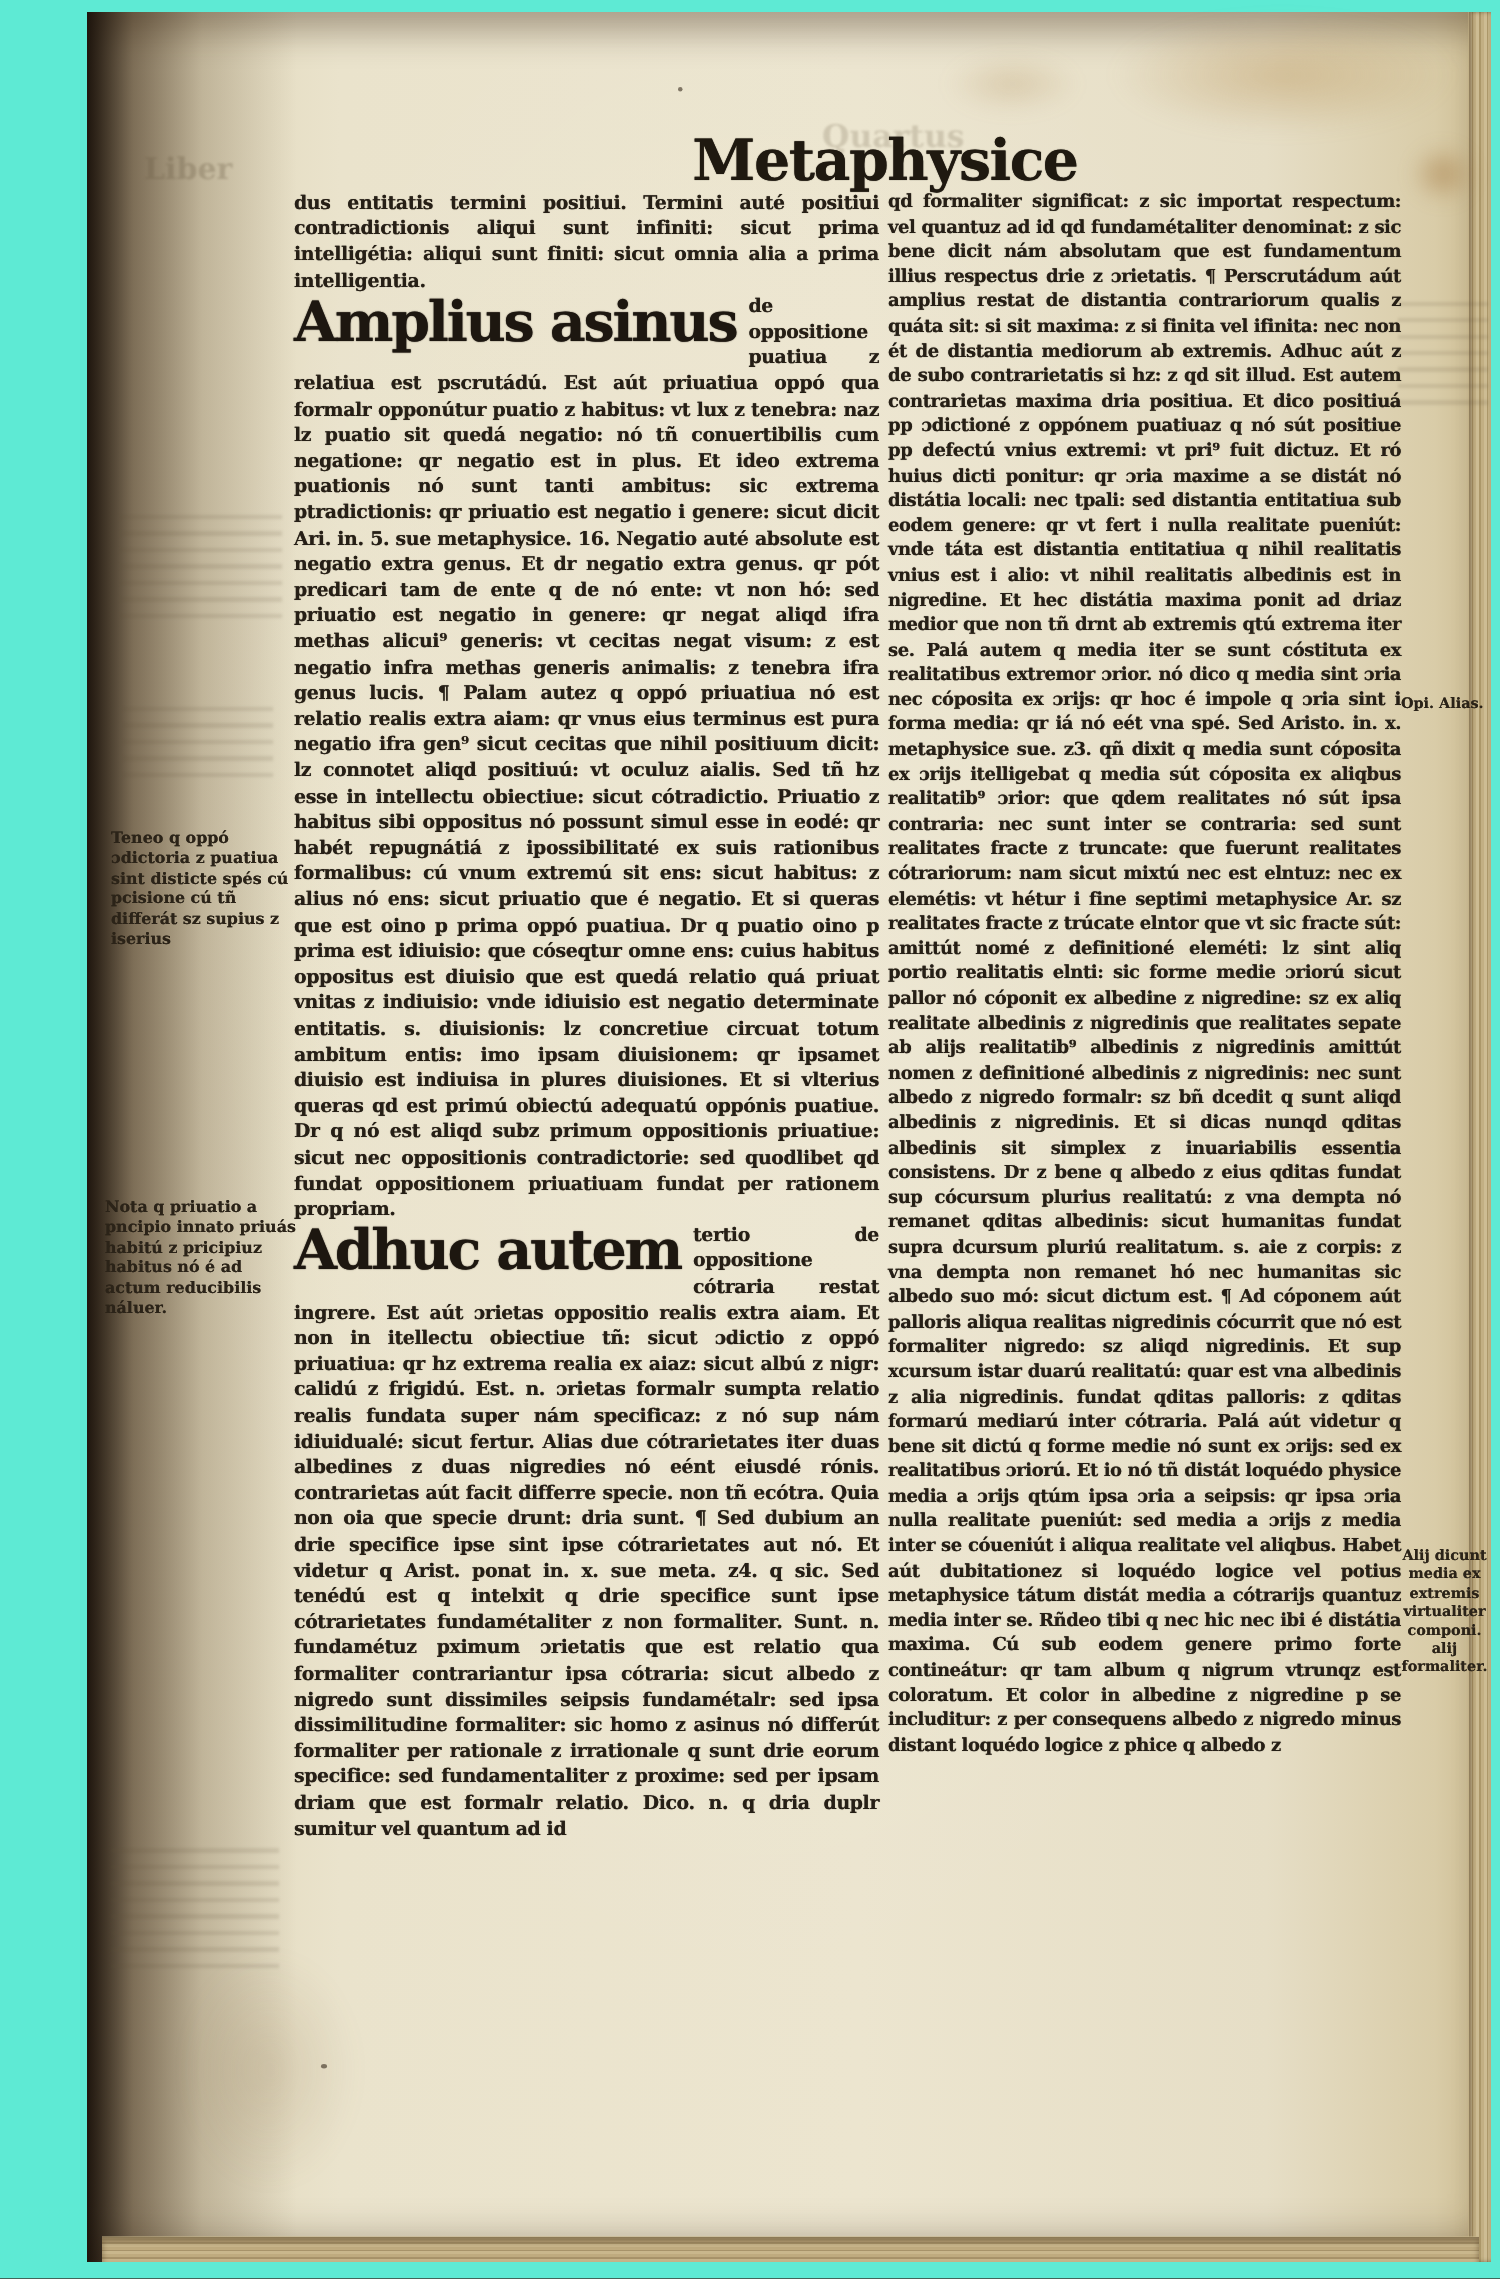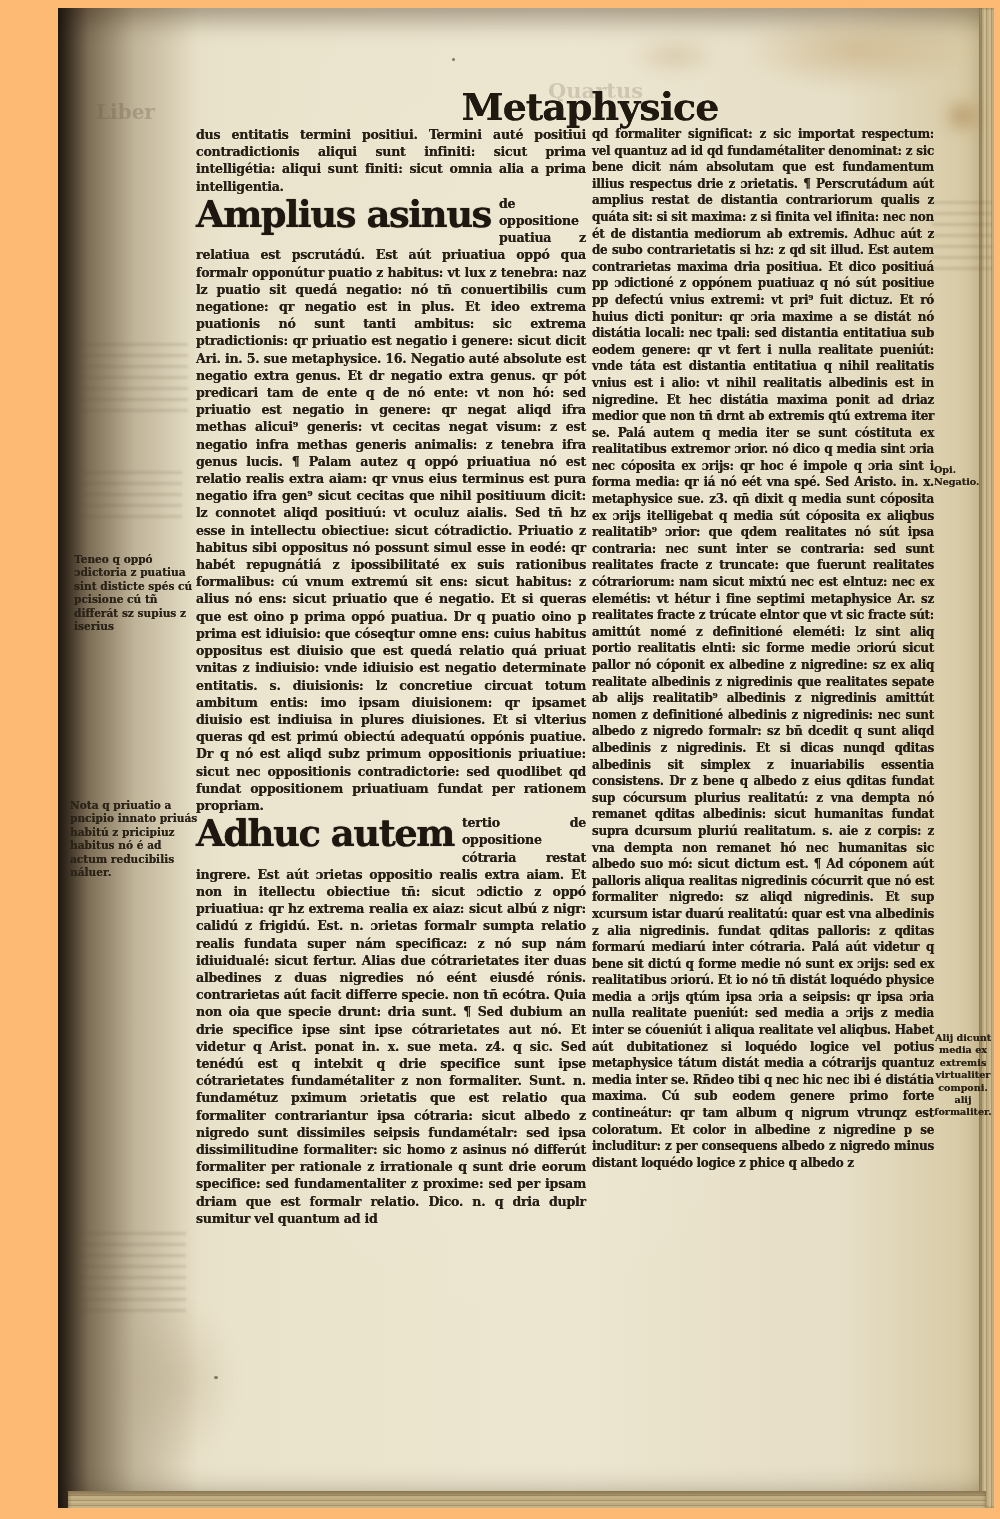--- a/index.html
+++ b/index.html
@@ -1,17 +1,17 @@
 <!DOCTYPE html>
 <html><head>
 <meta charset="utf-8">
 <style>
   html,body{margin:0;padding:0;background:#000;}
   #shot{position:relative;width:1000px;height:1519px;overflow:hidden;
-        font-family:"DejaVu Serif", serif;background:#fdba74;}
+        font-family:"DejaVu Serif", serif;background:#5eead4;}
   .page{position:absolute;left:58px;top:8px;width:936px;height:1500px;
         background:
           radial-gradient(ellipse at 48% 42%, rgba(255,255,255,.10), rgba(0,0,0,0) 60%),
           linear-gradient(90deg,#cdbd9a 0,#e2d9bd 8%,#eae3cc 18%,#ece5cf 55%,#e6dec6 84%,#d9cca8 96%,#c9b88d 100%),
           #e8e1c9;
         box-shadow:inset 0 14px 22px rgba(60,40,20,.35), inset 0 -16px 24px rgba(60,40,20,.35);
         overflow:hidden;}
   .gutter{position:absolute;left:0;top:0;bottom:0;width:140px;
         background:linear-gradient(90deg,rgba(20,12,6,.92) 0,rgba(53,36,20,.55) 22%,rgba(90,70,45,.25) 55%,rgba(0,0,0,0) 100%);}
   .edge-right{position:absolute;right:0;top:0;bottom:0;width:15px;
@@ -95,16 +95,16 @@
       <p class="para">tertio de oppositione cótraria restat ingrere. Est aút ɔrietas oppositio realis extra aiam. Et non in itellectu obiectiue tñ: sicut ɔdictio z oppó priuatiua: qr hz extrema realia ex aiaz: sicut albú z nigr: calidú z frigidú. Est. n. ɔrietas formalr sumpta relatio realis fundata super nám specificaz: z nó sup nám idiuidualé: sicut fertur. Alias due cótrarietates iter duas albedines z duas nigredies nó eént eiusdé rónis. contrarietas aút facit differre specie. non tñ ecótra. Quia non oia que specie drunt: dria sunt. ¶ Sed dubium an drie specifice ipse sint ipse cótrarietates aut nó. Et videtur q Arist. ponat in. x. sue meta. z4. q sic. Sed tenédú est q intelxit q drie specifice sunt ipse cótrarietates fundamétaliter z non formaliter. Sunt. n. fundamétuz pximum ɔrietatis que est relatio qua formaliter contrariantur ipsa cótraria: sicut albedo z nigredo sunt dissimiles seipsis fundamétalr: sed ipsa dissimilitudine formaliter: sic homo z asinus nó differút formaliter per rationale z irrationale q sunt drie eorum specifice: sed fundamentaliter z proxime: sed per ipsam driam que est formalr relatio. Dico. n. q dria duplr sumitur vel quantum ad id</p>
     </div>
   </div>
 
   <div class="col rightcol ink">
     <p class="para">qd formaliter significat: z sic importat respectum: vel quantuz ad id qd fundamétaliter denominat: z sic bene dicit nám absolutam que est fundamentum illius respectus drie z ɔrietatis. ¶ Perscrutádum aút amplius restat de distantia contrariorum qualis z quáta sit: si sit maxima: z si finita vel ifinita: nec non ét de distantia mediorum ab extremis. Adhuc aút z de subo contrarietatis si hz: z qd sit illud. Est autem contrarietas maxima dria positiua. Et dico positiuá pp ɔdictioné z oppónem puatiuaz q nó sút positiue pp defectú vnius extremi: vt pri⁹ fuit dictuz. Et ró huius dicti ponitur: qr ɔria maxime a se distát nó distátia locali: nec tpali: sed distantia entitatiua sub eodem genere: qr vt fert i nulla realitate pueniút: vnde táta est distantia entitatiua q nihil realitatis vnius est i alio: vt nihil realitatis albedinis est in nigredine. Et hec distátia maxima ponit ad driaz medior que non tñ drnt ab extremis qtú extrema iter se. Palá autem q media iter se sunt cóstituta ex realitatibus extremor ɔrior. nó dico q media sint ɔria nec cóposita ex ɔrijs: qr hoc é impole q ɔria sint i forma media: qr iá nó eét vna spé. Sed Aristo. in. x. metaphysice sue. z3. qñ dixit q media sunt cóposita ex ɔrijs itelligebat q media sút cóposita ex aliqbus realitatib⁹ ɔrior: que qdem realitates nó sút ipsa contraria: nec sunt inter se contraria: sed sunt realitates fracte z truncate: que fuerunt realitates cótrariorum: nam sicut mixtú nec est elntuz: nec ex elemétis: vt hétur i fine septimi metaphysice Ar. sz realitates fracte z trúcate elntor que vt sic fracte sút: amittút nomé z definitioné eleméti: lz sint aliq portio realitatis elnti: sic forme medie ɔriorú sicut pallor nó cóponit ex albedine z nigredine: sz ex aliq realitate albedinis z nigredinis que realitates sepate ab alijs realitatib⁹ albedinis z nigredinis amittút nomen z definitioné albedinis z nigredinis: nec sunt albedo z nigredo formalr: sz bñ dcedit q sunt aliqd albedinis z nigredinis. Et si dicas nunqd qditas albedinis sit simplex z inuariabilis essentia consistens. Dr z bene q albedo z eius qditas fundat sup cócursum plurius realitatú: z vna dempta nó remanet qditas albedinis: sicut humanitas fundat supra dcursum pluriú realitatum. s. aie z corpis: z vna dempta non remanet hó nec humanitas sic albedo suo mó: sicut dictum est. ¶ Ad cóponem aút palloris aliqua realitas nigredinis cócurrit que nó est formaliter nigredo: sz aliqd nigredinis. Et sup xcursum istar duarú realitatú: quar est vna albedinis z alia nigredinis. fundat qditas palloris: z qditas formarú mediarú inter cótraria. Palá aút videtur q bene sit dictú q forme medie nó sunt ex ɔrijs: sed ex realitatibus ɔriorú. Et io nó tñ distát loquédo physice media a ɔrijs qtúm ipsa ɔria a seipsis: qr ipsa ɔria nulla realitate pueniút: sed media a ɔrijs z media inter se cóueniút i aliqua realitate vel aliqbus. Habet aút dubitationez si loquédo logice vel potius metaphysice tátum distát media a cótrarijs quantuz media inter se. Rñdeo tibi q nec hic nec ibi é distátia maxima. Cú sub eodem genere primo forte contineátur: qr tam album q nigrum vtrunqz est coloratum. Et color in albedine z nigredine p se includitur: z per consequens albedo z nigredo minus distant loquédo logice z phice q albedo z</p>
   </div>
 
   <div class="note nL1">Teneo q oppó ɔdictoria z puatiua sint disticte spés cú pcisione cú tñ differát sz supius z iserius</div>
   <div class="note nL2">Nota q priuatio a pncipio innato priuás habitú z pricipiuz habitus nó é ad actum reducibilis náluer.</div>
-  <div class="note nR1">Opi. Negatio.</div>
+  <div class="note nR1">Opi. Alias.</div>
   <div class="note nR3">Alij dicunt media ex extremis virtualiter componi. alij formaliter.</div>
 
 </div>
 
 </body></html>

